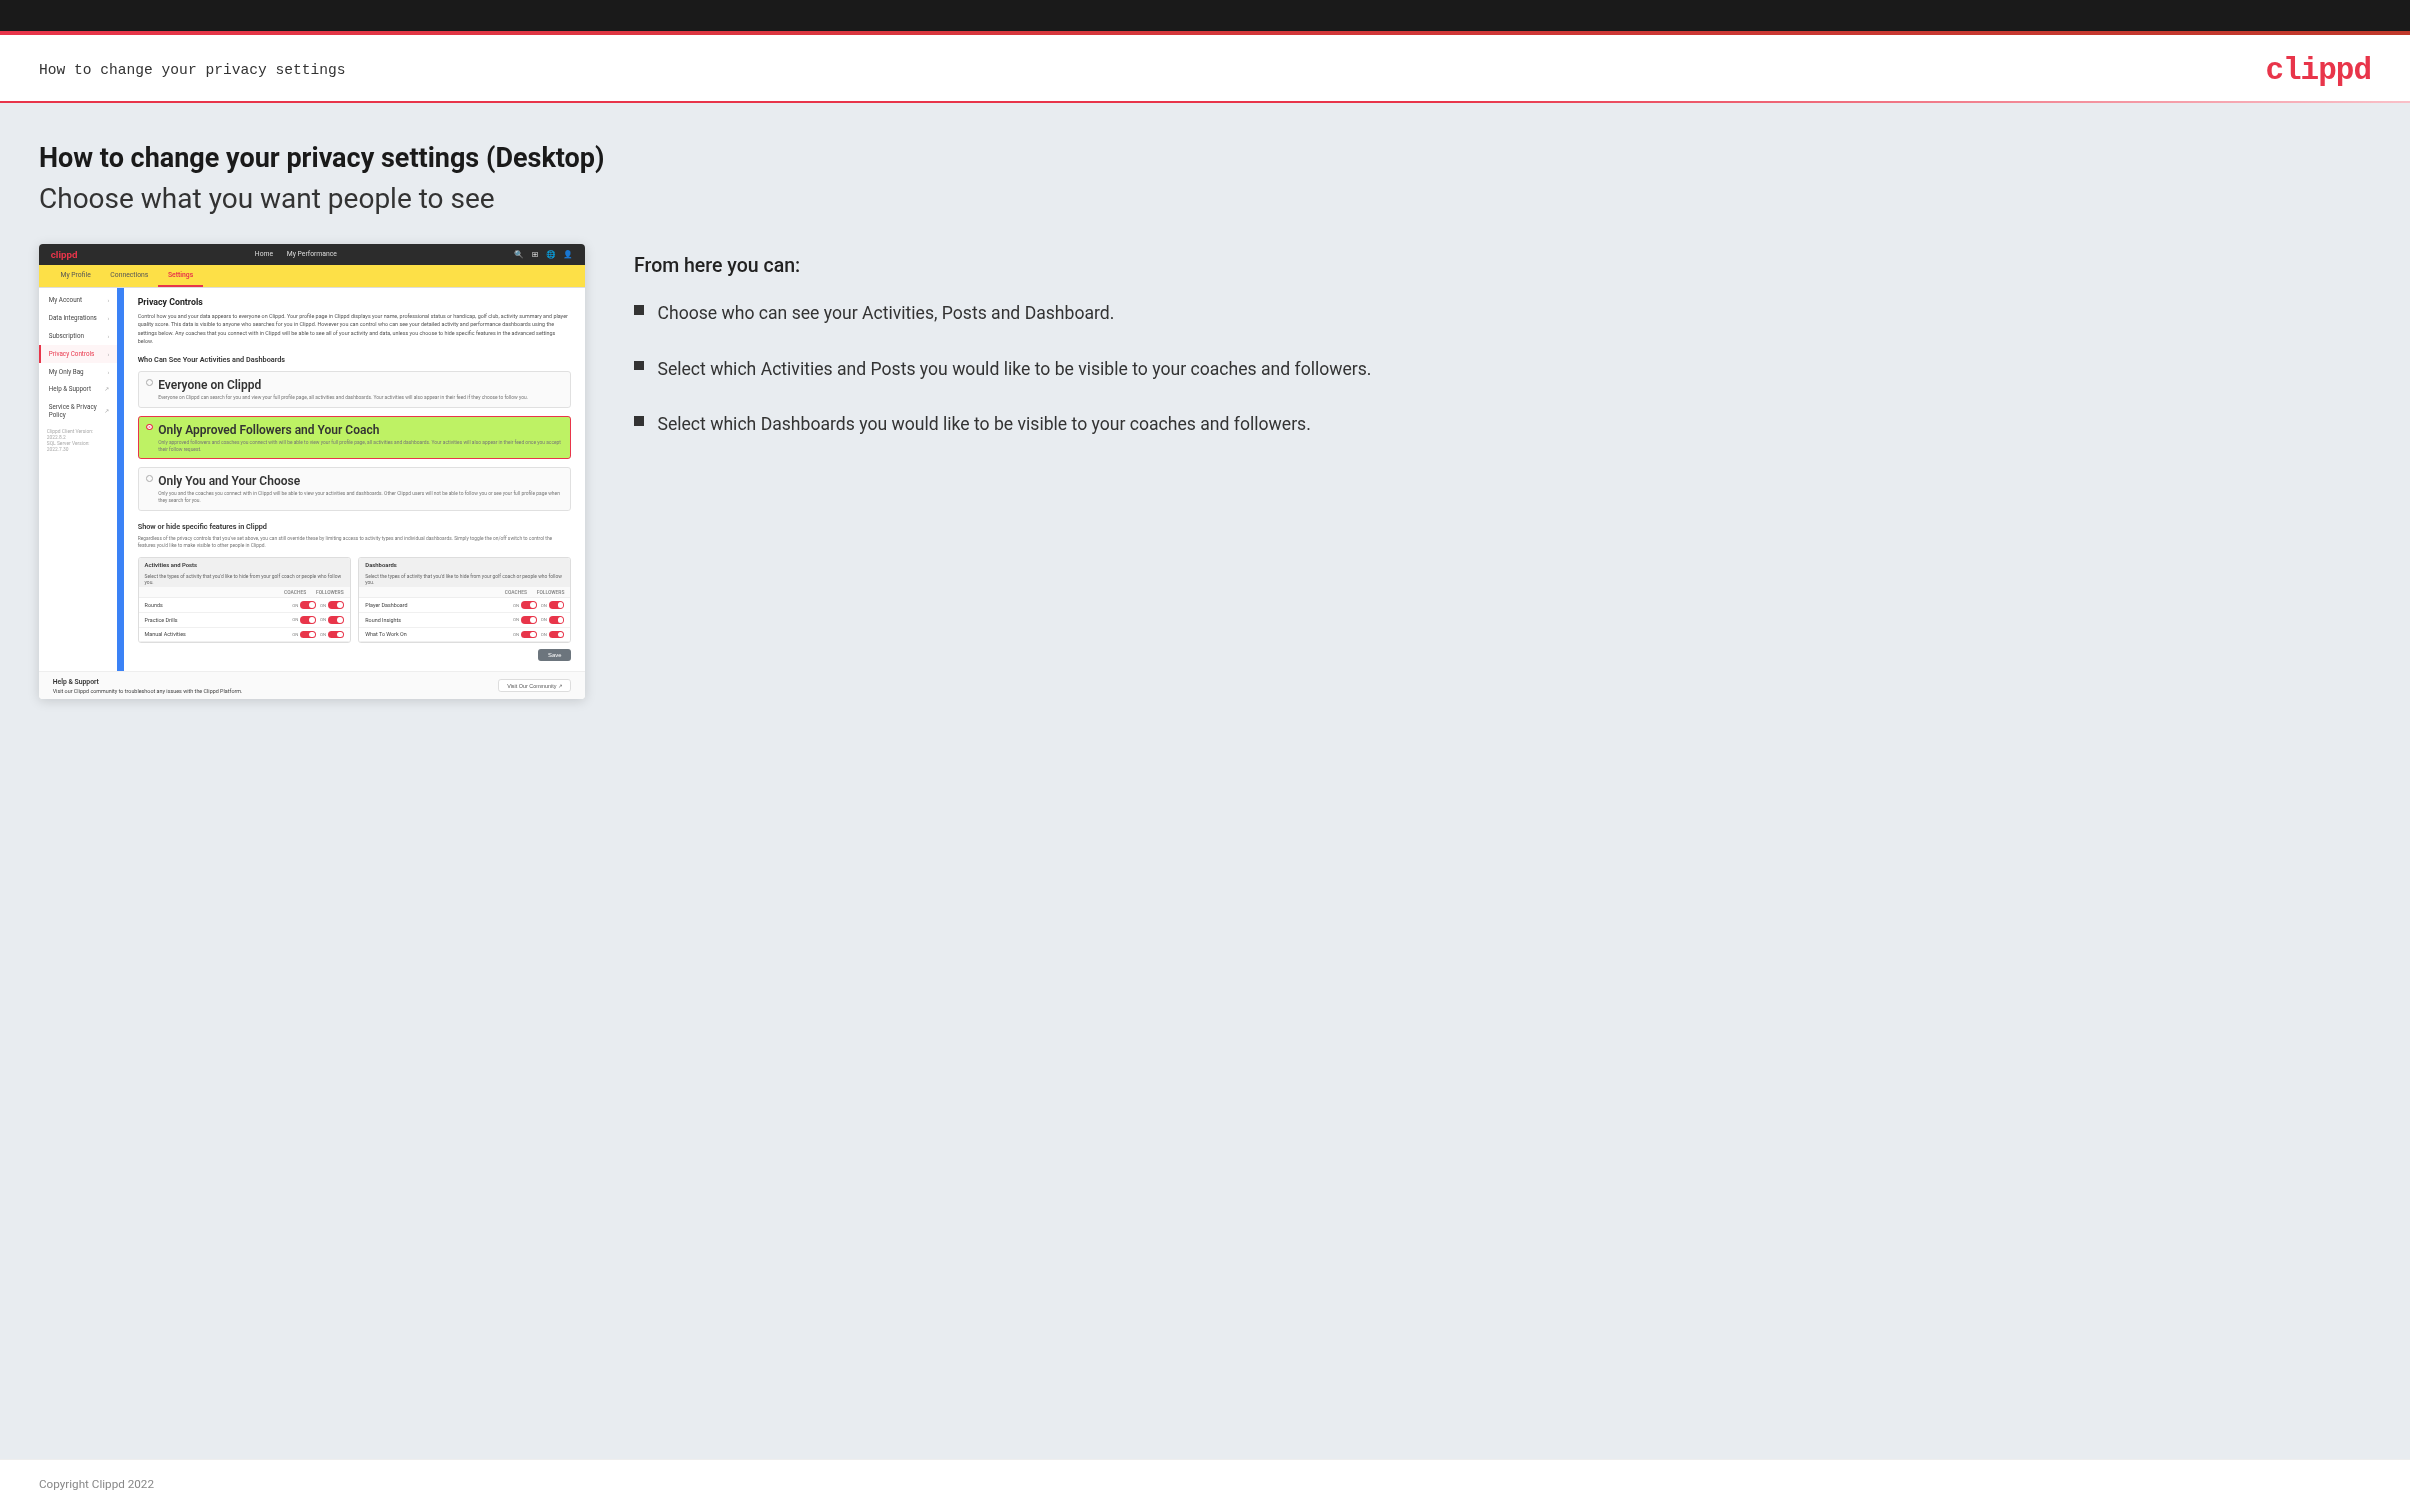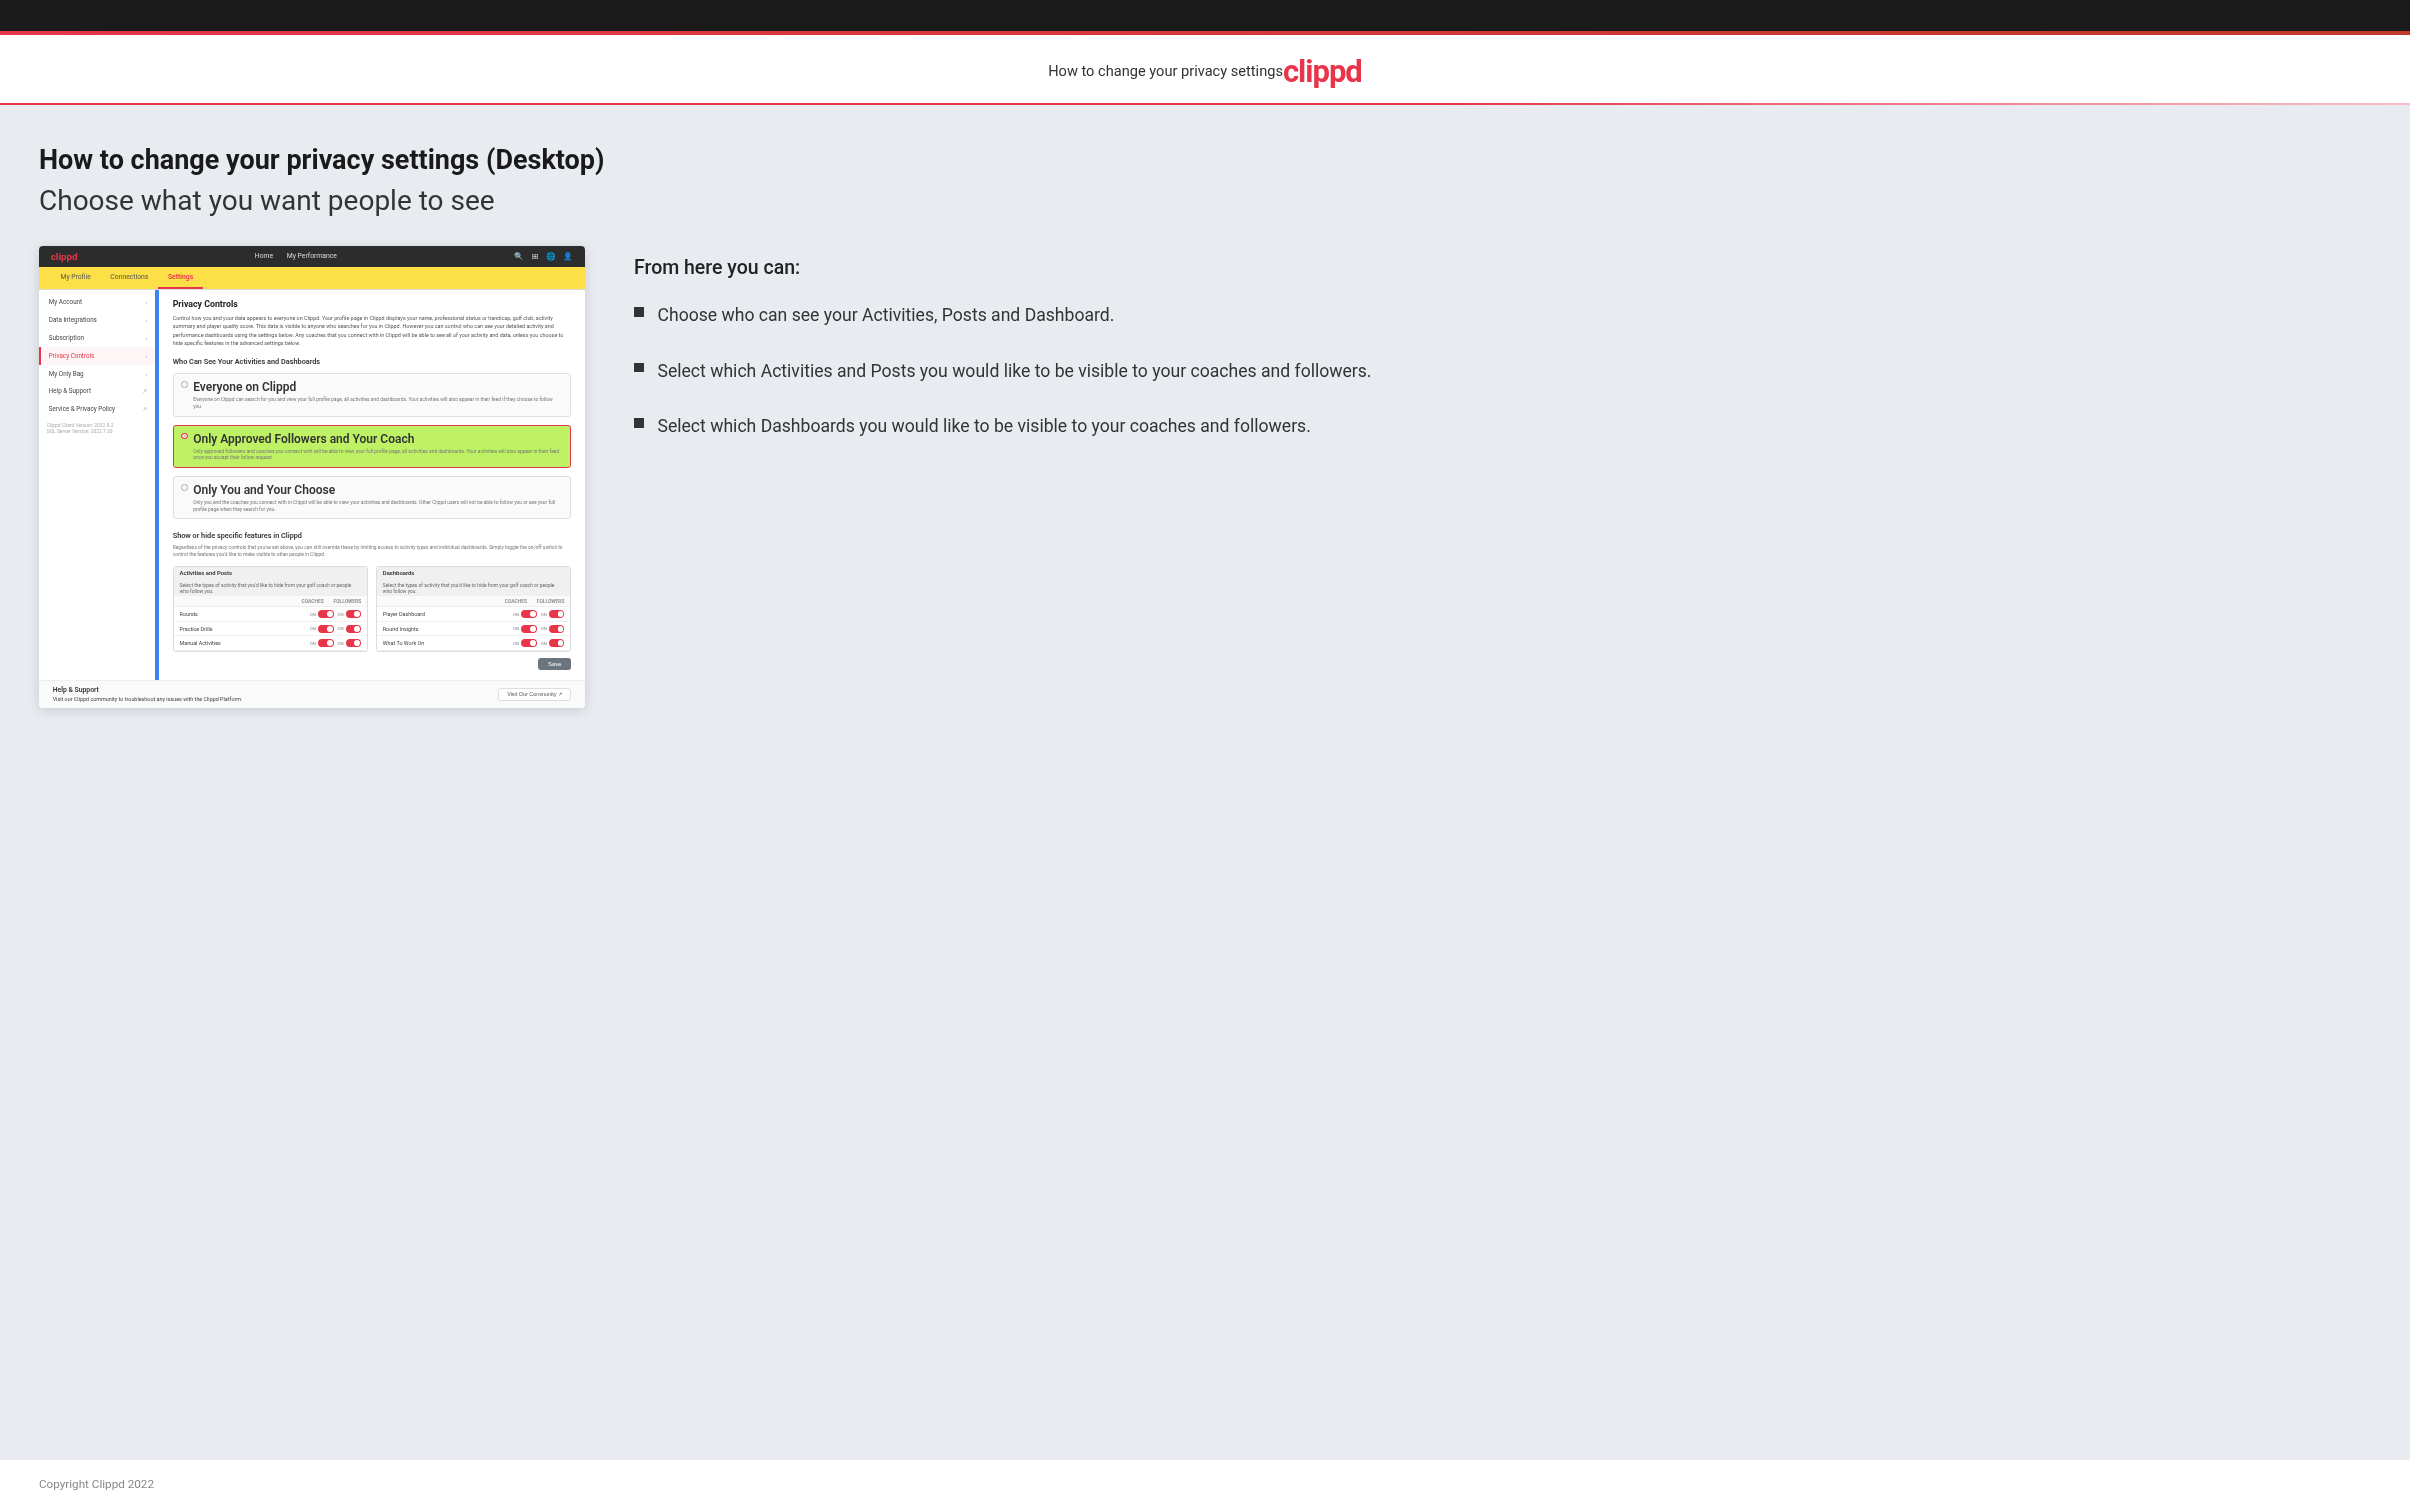--- a/index.html
+++ b/index.html
@@ -25,23 +25,24 @@
       left: 0;
       width: 100%;
       height: 3.9px;
       background: linear-gradient(to right, #e8354a, #c0392b);
     }
 
     
     .header {
       display: flex;
       align-items: center;
-      justify-content: center;
+      justify-content: space-between;
       padding: 17.6px 39px 13.7px 39px;
       background: #fff;
+      font-family: Liberation Mono, monospace;
     }
     .header-title {
       font-size: 14.6px;
       color: #333;
       font-weight: 400;
     }
     .logo {
       font-size: 31px;
       font-weight: 700;
       color: #e8354a;
@@ -149,24 +150,24 @@
     }
 
     
     .app-body {
       display: flex;
       background: #f5f5f5;
     }
 
     
     .app-sidebar {
-      width: 120px;
+      width: 85px;
       flex-shrink: 0;
       background: #fff;
-      border-right: 4px solid #3b82f6;
+      border-right: 7px solid #3b82f6;
       padding: 3.9px 0;
       font-size: 6.3px;
     }
     .app-sidebar-item {
       display: flex;
       align-items: center;
       justify-content: space-between;
       padding: 4.9px 7.8px;
       color: #444;
       border-left: 2.9px solid transparent;

